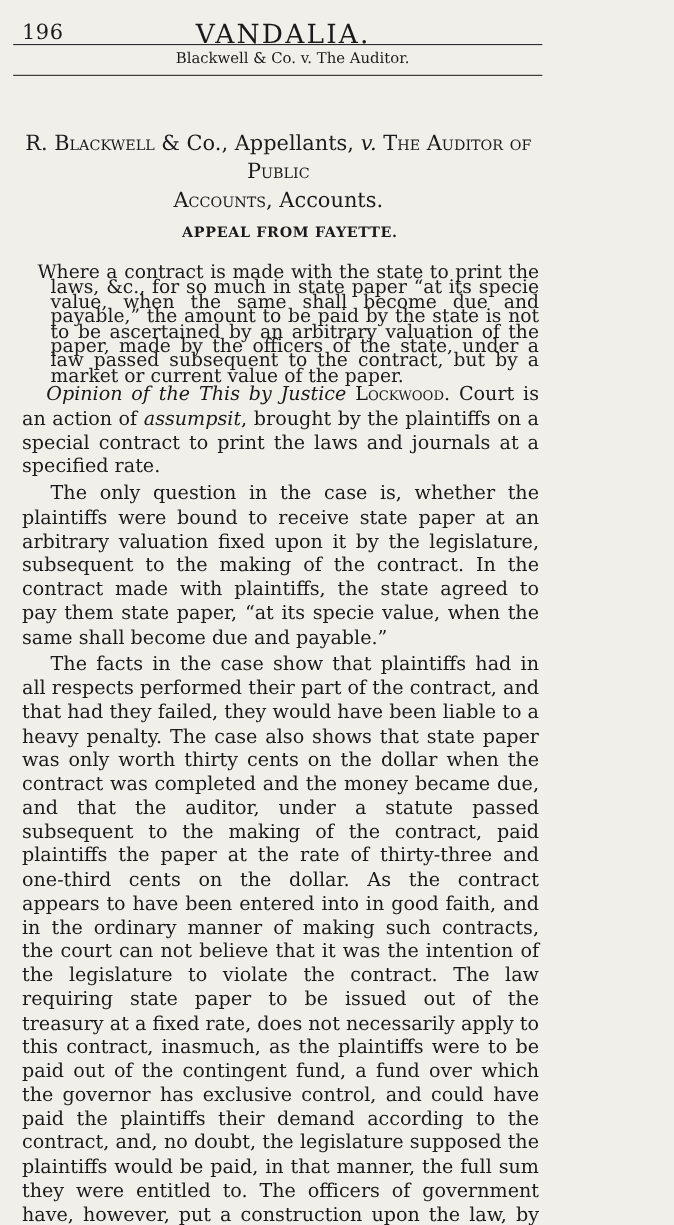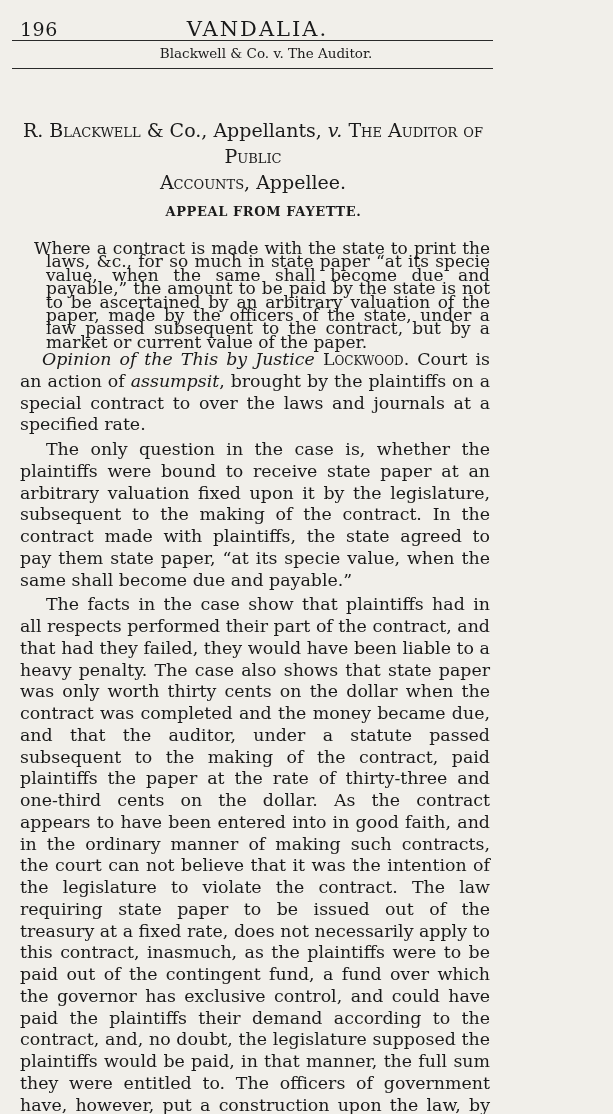--- a/index.html
+++ b/index.html
@@ -8,21 +8,21 @@
     background: #f1efea;
     color: #1a1a1a;
     font-family: "DejaVu Serif", "Liberation Serif", serif;
     position: relative;
   }
   .page { position: absolute; left: 0; top: 0; width: 511px; height: 1114px; }
   .running-head {
     position: absolute; left: 18px; right: 14px; top: 14px; height: 30px;
   }
   .page-num { position: absolute; left: 2px; top: 4px; font-size: 19px; letter-spacing: 0.5px; }
-  .head-title { position: absolute; left: 0; right: 0; text-align: center; top: 3px; font-size: 21px; letter-spacing: 2px; }
+  .head-title { position: absolute; left: 0; right: 0; text-align: center; top: 3px; font-size: 24px; letter-spacing: 2px; }
   .rule { position: absolute; left: 12px; right: 18px; height: 1px; background: #2a2a2a; }
   .case-caption { position: absolute; left: 0; right: 0; top: 45px; text-align: center; font-size: 13.5px; padding-left: 21px; }
   .title-block {
     position: absolute; left: 20px; right: 25px; top: 117px;
     font-size: 19px; line-height: 26px; text-align: center;
   }
   .sc { font-variant: small-caps; }
   .appeal { position: absolute; left: 16px; right: 0; top: 204px; text-align: center; font-size: 13px; font-weight: bold; letter-spacing: 0.6px; }
   .headnote {
     position: absolute; left: 34px; right: 21px; top: 242px;
@@ -45,26 +45,26 @@
   <div class="running-head">
     <span class="page-num">196</span>
     <div class="head-title">VANDALIA.</div>
   </div>
   <div class="rule" style="top:40px;"></div>
   <div class="case-caption">Blackwell &amp; Co. v. The Auditor.</div>
   <div class="rule" style="top:68px;"></div>
 
   <div class="title-block">
     <span>R. </span><span class="sc">Blackwell</span><span> &amp; Co., Appellants, </span><em>v.</em><span class="sc"> The Auditor of Public</span><br>
-    <span class="sc">Accounts</span><span>, Appellee.</span>
+    <span class="sc">Accounts</span><span>, Accounts.</span>
   </div>
 
   <div class="appeal">APPEAL FROM FAYETTE.</div>
 
   <div class="headnote">Where a contract is made with the state to print the laws, &amp;c., for so much in state paper “at its specie value, when the same shall become due and payable,” the amount to be paid by the state is not to be ascertained by an arbitrary valuation of the paper, made by the officers of the state, under a law passed subsequent to the contract, but by a market or current value of the paper.</div>
 
   <div class="body">
-    <p><em>Opinion of the This by Justice</em><span class="sc"> Lockwood</span><span>. Court is an action of </span><em>assumpsit</em><span>, brought by the plaintiffs on a special contract to over the laws and journals at a specified rate.</span></p>
+    <p><em>Opinion of the This by Justice</em><span class="sc"> Lockwood</span><span>. Court is an action of </span><em>assumpsit</em><span>, brought by the plaintiffs on a special contract to print the laws and journals at a specified rate.</span></p>
     <p>The only question in the case is, whether the plaintiffs were bound to receive state paper at an arbitrary valuation fixed upon it by the legislature, subsequent to the making of the contract. In the contract made with plaintiffs, the state agreed to pay them state paper, “at its specie value, when the same shall become due and payable.”</p>
     <p>The facts in the case show that plaintiffs had in all respects performed their part of the contract, and that had they failed, they would have been liable to a heavy penalty. The case also shows that state paper was only worth thirty cents on the dollar when the contract was completed and the money became due, and that the auditor, under a statute passed subsequent to the making of the contract, paid plaintiffs the paper at the rate of thirty-three and one-third cents on the dollar. As the contract appears to have been entered into in good faith, and in the ordinary manner of making such contracts, the court can not believe that it was the intention of the legislature to violate the contract. The law requiring state paper to be issued out of the treasury at a fixed rate, does not necessarily apply to this contract, inasmuch, as the plaintiffs were to be paid out of the contingent fund, a fund over which the governor has exclusive control, and could have paid the plaintiffs their demand according to the contract, and, no doubt, the legislature supposed the plaintiffs would be paid, in that manner, the full sum they were entitled to. The officers of government have, however, put a construction upon the law, by which the plaintiffs have not received the amount stipulated to be paid them.</p>
   </div>
 
 </div>
 
 </body></html>

